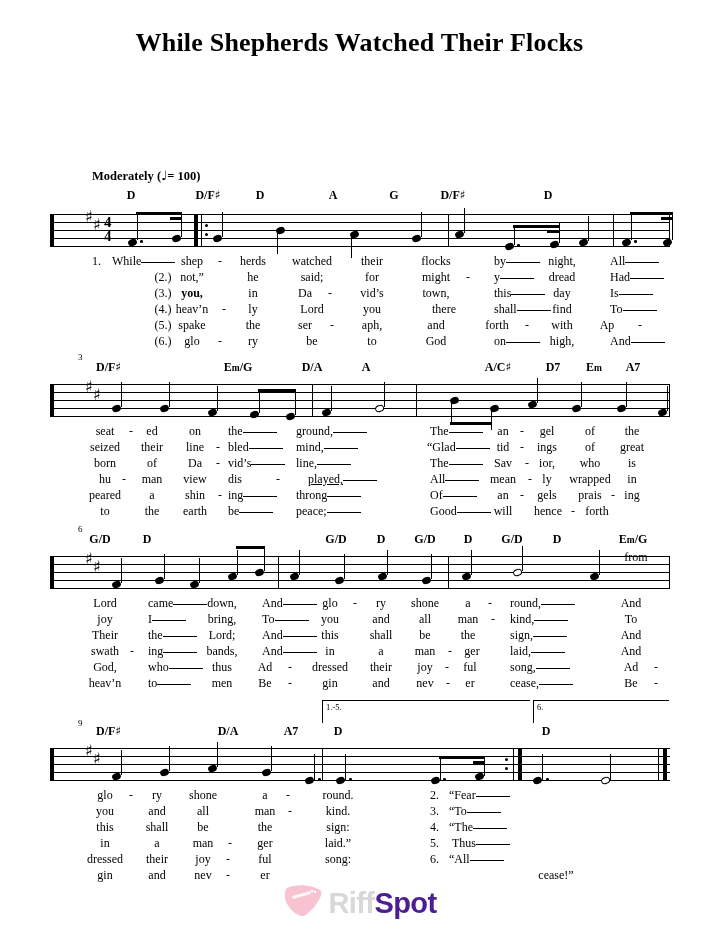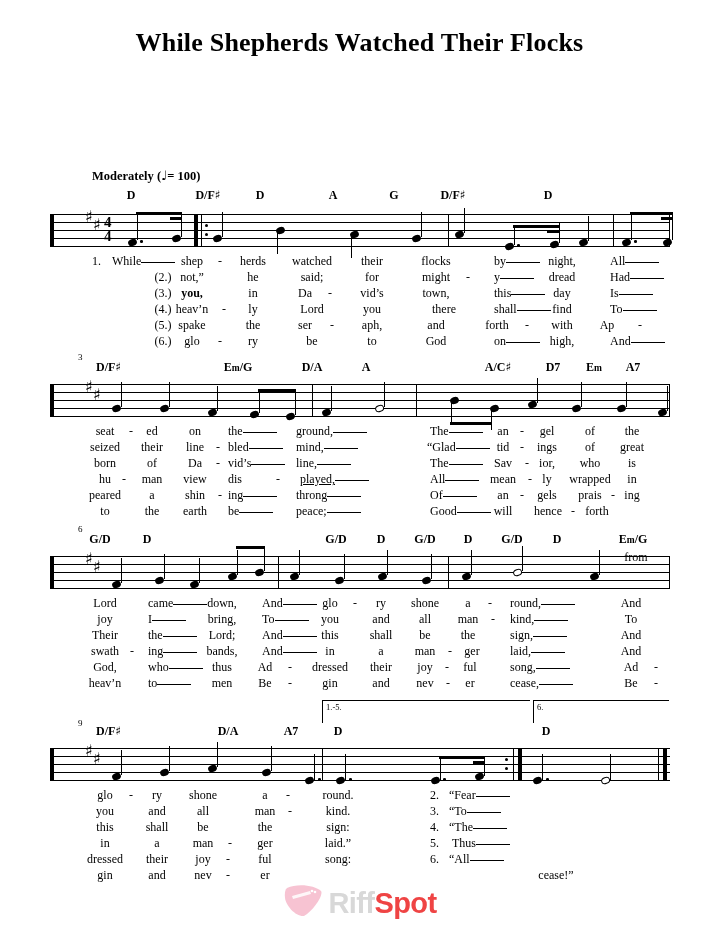--- a/index.html
+++ b/index.html
@@ -89,21 +89,21 @@
   .syl.l{transform:none;}
   .ext{display:inline-block;border-bottom:1px solid #000;vertical-align:2px;}
 
   
   .logo{position:absolute;left:0;top:884px;width:719px;text-align:center;}
   .logo-inner{display:inline-block;position:relative;}
   .logo-pick{display:inline-block;vertical-align:middle;margin-right:4px;}
   .logo-text{display:inline-block;vertical-align:middle;font-family:"Liberation Sans",sans-serif;
              font-size:29px;font-weight:bold;letter-spacing:-.6px;}
   .logo-riff{color:#d8d8d8;}
-  .logo-spot{color:#ef4444;}
+  .logo-spot{color:#4c1d95;}
 </style>
 </head>
 <body>
 
 <div class="page">
 
   <div class="title">While Shepherds Watched Their Flocks</div>
 
 
   <div class="tempo">
@@ -374,21 +374,21 @@
           <span class="syl" style="left: 590px;">who</span>
           <span class="syl" style="left: 632px;">is</span>
         </div>
         <div class="lyricline" style="top: 48px;">
           <span class="syl" style="left: 105px;">hu</span>
           <span class="syl" style="left: 124px;">-</span>
           <span class="syl" style="left: 152px;">man</span>
           <span class="syl" style="left: 195px;">view</span>
           <span class="syl" style="left: 235px;">dis</span>
           <span class="syl" style="left: 278px;">-</span>
-          <span class="syl l" style="left: 300px; text-decoration: underline;">played,<span class="ext" style="width:34px"></span></span>
+          <span class="syl l" style="left: 308px; text-decoration: underline;">played,<span class="ext" style="width:34px"></span></span>
           <span class="syl l" style="left: 430px;">All<span class="ext" style="width:34px"></span></span>
           <span class="syl" style="left: 503px;">mean</span>
           <span class="syl" style="left: 530px;">-</span>
           <span class="syl" style="left: 547px;">ly</span>
           <span class="syl" style="left: 590px;">wrapped</span>
           <span class="syl" style="left: 632px;">in</span>
         </div>
         <div class="lyricline" style="top: 64px;">
           <span class="syl" style="left: 105px;">peared</span>
           <span class="syl" style="left: 152px;">a</span>

